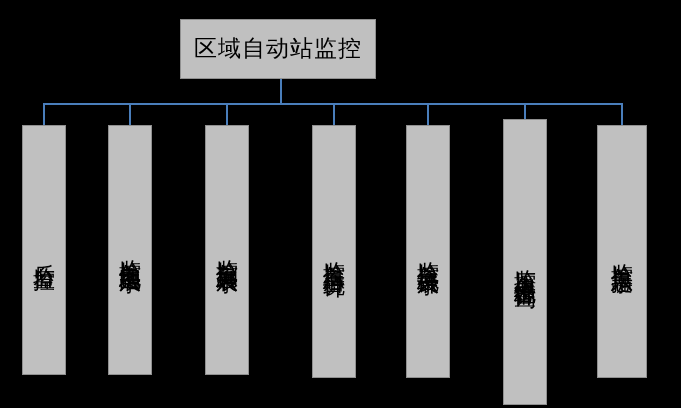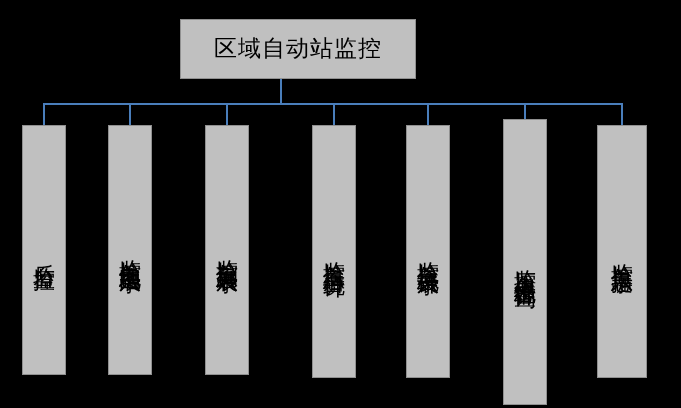--- a/index.html
+++ b/index.html
@@ -58,21 +58,21 @@
     text-orientation: upright;
     display: block;
     white-space: nowrap;
   }
 </style>
 </head>
 <body>
 
 <div id="diagram">
 
-  <div class="node node-root" style="left: 180px; top: 19px; width: 236px; height: 60px; text-align: right;">
+  <div class="node node-root" style="left: 180px; top: 19px; width: 196px; height: 60px; text-align: right;">
     <span>区域自动站监控</span>
   </div>
 
   <div class="conn conn-v" style="left: 280px; top: 79px; height: 26px;"></div>
 
   <div class="conn conn-h" style="left: 44px; top: 103px; width: 578px;"></div>
 
   <div id="children-layer">
       <div class="conn conn-v" style="left: 43px; top: 103px; height: 22px;"></div>
       <div class="node node-child" style="left: 22px; top: 125px; width: 44px; height: 250px;">

